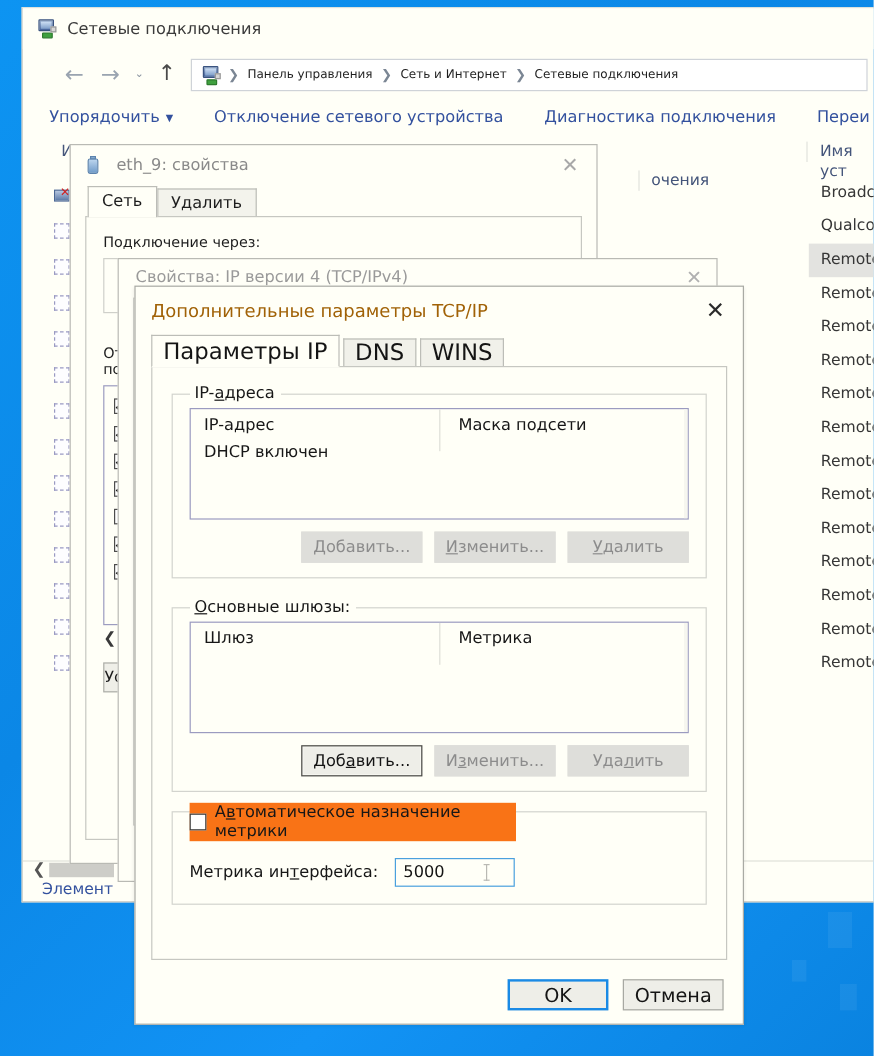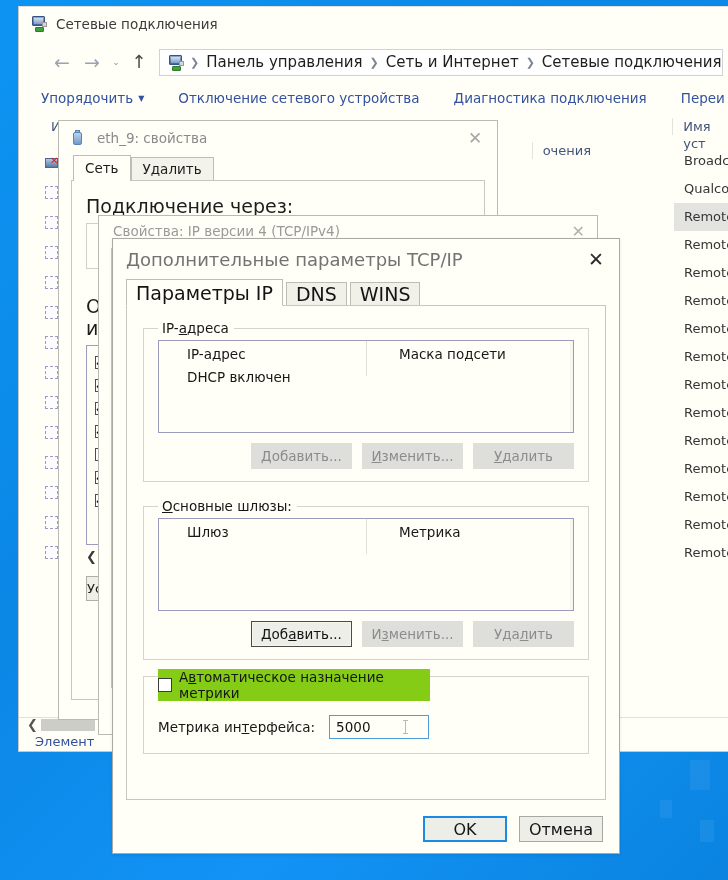--- a/index.html
+++ b/index.html
@@ -64,21 +64,21 @@
     justify-content: center; color: #9aa4b0; font-size: 19px; line-height: 1;
   }
   .navbtn.up { color: #4a4a4a; font-size: 18px; width: 28px;}
   .navbtn.drop { font-size: 9px; width: 18px; color:#8a94a0;}
   .addrbox {
     flex: 1; height: 27px; background: #ffffff; border: 1px solid #cfd3d8;
     display: flex; align-items: center; gap: 5px; padding: 0 8px;
     margin-left: 6px; overflow: hidden;
   }
   .crumb {
-    font-size: 15px; color: #1e1e1e; white-space: nowrap;
+    font-size: 10px; color: #1e1e1e; white-space: nowrap;
   }
   .crumb-sep { color: #7b8694; font-size: 11px; padding: 0 2px;}
 
   
   .exp-cmd {
     height: 30px; display: flex; align-items: center;
     padding-left: 22px; gap: 34px;
   }
   .cmd {
     font-size: 13.5px; color: #33519e; white-space: nowrap;
@@ -166,21 +166,21 @@
   .tab {
     height: 24px; padding: 0 11px; font-size: 13.5px; color: #1d1d1d;
     border: 1px solid #bcbdb7; border-bottom: none; background: #f3f3ec;
     line-height: 23px;
   }
   .tab.active { background: #fffff7; height: 26px; line-height: 25px; position: relative; z-index: 2;}
   .tabpanel {
     margin: 0 12px 12px 12px; border: 1px solid #c6c7c1; height: 520px;
     background: #fffff7; position: relative; margin-top: -1px;
   }
-  .gl { font-size: 19px; color: #1d1d1d; }
+  .gl { font-size: 12px; color: #1d1d1d; }
   .eth-inner { padding: 14px 14px 0 14px; }
   .eth-field {
     margin-top: 6px; border: 1px solid #cfd0ca; height: 46px; background:#fffff7;
     display:flex; align-items:center; padding-left:10px;
   }
   .eth-nic-ic { width: 20px; height: 18px; position: relative; }
   .eth-nic-ic .s1{position:absolute;left:2px;top:0;width:12px;height:12px;
      background:linear-gradient(#bfe0fb,#4f9ad8);border:1px solid #3c7db5;}
   .eth-nic-ic .s2{position:absolute;left:5px;top:10px;width:10px;height:7px;
      background:#4fae4f;border:1px solid #2f8030;}
@@ -222,21 +222,21 @@
     margin: 2px 12px 12px 12px; border: 1px solid #c6c7c1; height: 440px;
   }
 
   
   #dlg-adv {
     position: absolute; left: 112px; top: 238px; width: 508px; height: 616px;
     background: #fffff7; border: 1px solid #a9aaa4;
     box-shadow: 0 1px 3px rgba(0,0,0,0.10);
   }
   .adv-tb { height: 40px; display: flex; align-items: center; padding-left: 13px; }
-  .adv-tb .ttl { font-size: 18px; color: #737373; }
+  .adv-tb .ttl { font-size: 15px; color: #a16207; }
   .adv-x {
     margin-left: auto; width: 46px; height: 38px; display: flex;
     align-items: center; justify-content: center; font-size: 19px; color: #2b2b2b;
   }
   .adv-tabs { display: flex; padding-left: 13px; height: 27px; align-items: flex-end; }
   .adv-tab {
     height: 24px; padding: 0 9px; font-size: 19px; color: #141414;
     border: 1px solid #bcbdb7; border-bottom: none; background: #f1f1ea;
     line-height: 23px; margin-right: 3px;
   }
@@ -252,21 +252,21 @@
   fieldset.grp {
     border: 1px solid #d3d4ce; padding: 0 14px 12px 14px; margin: 0 0 16px 0;
   }
   fieldset.grp > legend {
     font-size: 13.5px; color: #171717; padding: 0 5px 0 4px;
   }
   .u { text-decoration: underline; }
 
   .listbox {
     border: 1px solid #9b9bc0; background: #fffff7; height: 93px;
-    margin-top: 4px; position: relative; overflow: hidden; padding-left: 17px;
+    margin-top: 4px; position: relative; overflow: hidden;
   }
   .lb-head {
     display: flex; height: 26px; align-items: center;
   }
   .lb-col {
     font-size: 13.5px; color: #171717; padding-left: 11px;
   }
   .lb-col.c1 { width: 212px; }
   .lb-div {
     position: absolute; left: 207px; top: 0; width: 1px; height: 35px;
@@ -290,21 +290,21 @@
   }
   .btn.enabled {
     background: #eeeee8; border: 1px solid #a7a8a2; color: #141414;
   }
   .btn.focusd {
     border: 1px solid #4a4a46; box-shadow: inset 0 0 0 1px #f6f6f0;
   }
 
   .metric-grp { border: 1px solid #d3d4ce; padding: 8px 14px 14px 14px; margin-top: 2px;}
   .metric-cb { display: flex; align-items: center; gap: 7px; margin: -16px 0 0 0;
-               background: #84cc16; width: 272px; padding-right: 4px;}
+               background: #f97316; width: 272px; padding-right: 4px;}
   .metric-cb .cbx2 {
     width: 14px; height: 14px; border: 1px solid #3c3c3c; background: #fff; flex:none;
   }
   .metric-cb span { font-size: 13.5px; color: #171717; }
   .metric-row { display: flex; align-items: center; gap: 14px; margin-top: 14px; }
   .metric-row label { font-size: 13.5px; color: #171717; }
   .metric-input {
     width: 100px; height: 24px; border: 1px solid #4aa0de; background: #fffff7;
     font-size: 13.5px; color: #141414; padding: 0 6px; display:flex;
     align-items:center; position: relative;

